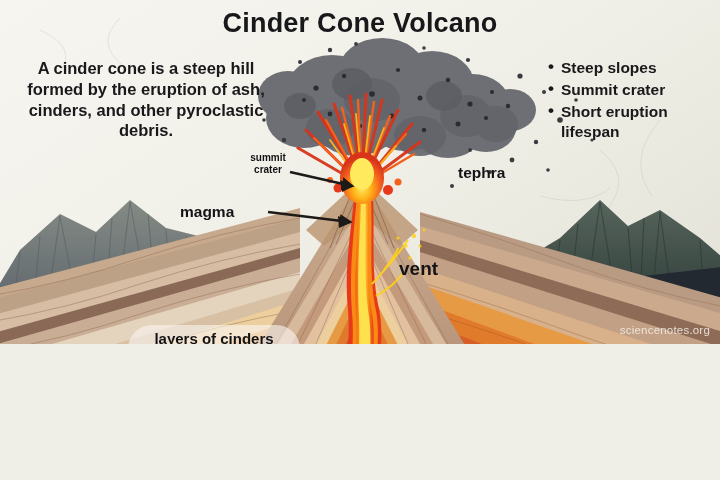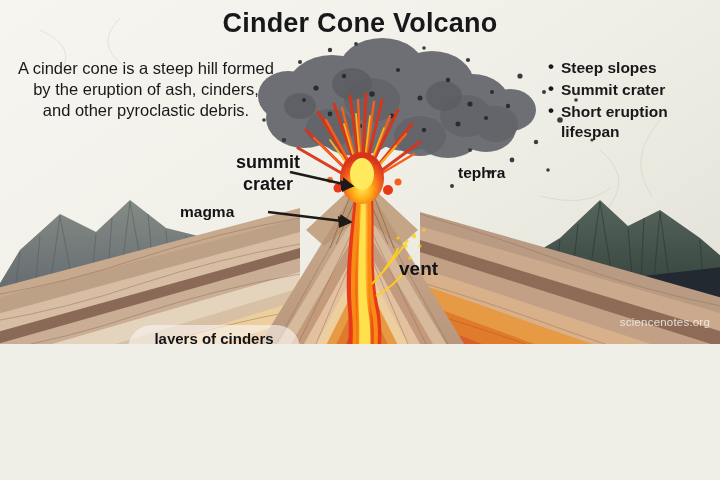--- a/index.html
+++ b/index.html
@@ -13,39 +13,39 @@
 
   svg.scene{position:absolute;left:0;top:0;width:720px;height:480px;}
 
   
   .title{
     position:absolute;left:0;right:0;top:8px;text-align:center;
     font-size:27px;font-weight:bold;color:#18171a;letter-spacing:.2px;
   }
   .desc{
     position:absolute;left:18px;top:58px;width:256px;text-align:center;
-    font-size:16.5px;font-weight:normal;line-height:1.26;color:#19181b;
+    font-size:16.5px;font-weight:bold;line-height:1.26;color:#19181b;
   }
   .bullets{
     position:absolute;left:548px;top:58px;width:168px;
     font-size:15.5px;font-weight:bold;line-height:1.3;color:#19181b;
   }
   .bullets .bi{display:flex;gap:7px;align-items:flex-start;margin-bottom:2px;}
   .bullets .dot{line-height:1.1;font-size:17px;}
   .lbl{position:absolute;font-weight:bold;color:#141316;}
-  #lbl-summit{left:228px;top:152px;width:80px;text-align:center;font-size:18px;line-height:1.22;}
+  #lbl-summit{left:228px;top:152px;width:80px;text-align:center;font-size:10px;line-height:1.22;}
   #lbl-magma{left:180px;top:203px;font-size:15.5px;}
   #lbl-tephra{left:458px;top:164px;font-size:15.5px;}
   #lbl-vent{left:399px;top:258px;font-size:19px;}
   #lbl-layers{
     left:128px;top:325px;width:160px;text-align:center;font-size:15px;line-height:1.26;
     background:rgba(248,243,240,.62);border-radius:26px;padding:5px 6px;
   }
   .watermark{
-    position:absolute;right:10px;bottom:16px;font-size:11.5px;color:#f3ece4;
+    position:absolute;right:10px;bottom:8px;font-size:11.5px;color:#f3ece4;
     opacity:.88;letter-spacing:.2px;
   }
 </style>
 </head>
 <body>
 
 <div id="stage">
 
   <svg class="scene" viewBox="0 0 720 480" preserveAspectRatio="none">
     <defs>

